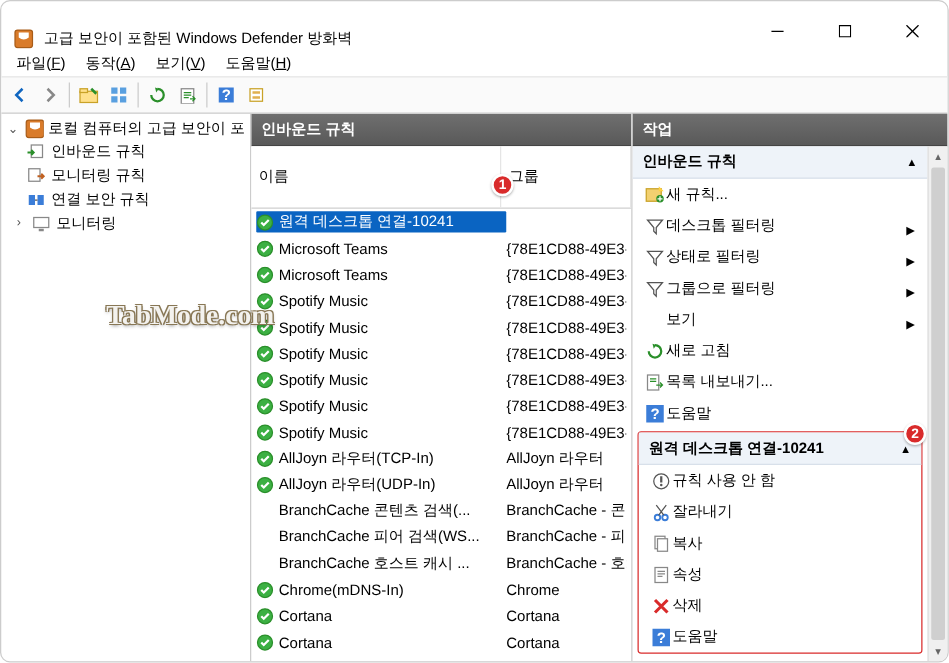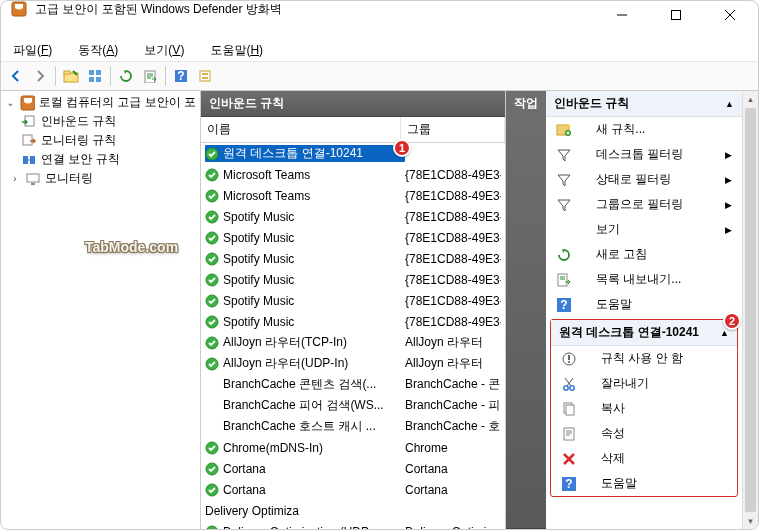--- a/index.html
+++ b/index.html
@@ -1,68 +1,68 @@
 <!DOCTYPE html>
 <html><head>
 <meta charset="utf-8">
 <style>
 * { margin: 0; padding: 0; box-sizing: border-box; font-family: "Segoe UI", "Malgun Gothic", sans-serif; font-size: 12px; }
 body { width: 759px; height: 530px; background: #fff; border: 1px solid #ccc; border-radius: 8px; overflow: hidden; position: relative; }
 
-.titlebar { height: 38px; display: flex; align-items: flex-start; padding: 0 10px; }
+.titlebar { height: 38px; display: flex; align-items: flex-end; padding: 0 10px; }
 .titlebar .icon-wrap { margin-right: 8px; }
 .titlebar-title { flex: 1; font-size: 12px; }
 .win-controls { display: flex; gap: 18px; }
 .win-btn { width: 36px; height: 28px; display: flex; align-items: center; justify-content: center; cursor: default; }
 
-.menubar { height: 22px; display: flex; align-items: center; padding: 0 6px; gap: 14px; }
+.menubar { height: 22px; display: flex; align-items: center; padding: 0 6px; gap: 4px; }
 .menu-item { padding: 2px 6px; cursor: default; }
 .menu-item u { text-decoration: underline; }
 
 .toolbar { height: 30px; border-top: 1px solid #e5e5e5; border-bottom: 1px solid #ccc; display: flex; align-items: center; padding: 0 4px; gap: 2px; background: #fafafa; }
 .tb-btn { width: 22px; height: 22px; display: flex; align-items: center; justify-content: center; border: 1px solid transparent; }
 .tb-sep { width: 1px; height: 20px; background: #ccc; margin: 0 2px; }
 
 .content { display: flex; height: calc(100% - 90px); }
 
 .left-pane { width: 200px; border-right: 1px solid #ccc; padding: 2px; overflow: hidden; }
 .tree { }
 .tree-node { display: flex; align-items: center; padding: 1px 2px; gap: 4px; white-space: nowrap; }
 .tree-indent1 { padding-left: 18px; }
 .expander { width: 12px; height: 12px; display: inline-flex; align-items: center; justify-content: center; font-size: 10px; color: #555; }
 
 .mid-pane { flex: 1; display: flex; flex-direction: column; border-right: 1px solid #ccc; overflow: hidden; position: relative; }
 .pane-header { background: linear-gradient(#6f6f6f, #595959); color: #fff; font-weight: 600; padding: 4px 8px; border-bottom: 1px solid #444; }
 .list-header { display: flex; border-bottom: 1px solid #d0d0d0; background: #fff; }
-.list-header .col { padding: 4px 6px; border-right: 1px solid #e5e5e5; }
+.list-header .col { padding: 16px 6px; border-right: 1px solid #e5e5e5; }
 .col-name { width: 200px; }
 .col-group { flex: 1; }
 .list-body { flex: 1; overflow: hidden; }
 .row { display: flex; align-items: center; padding: 0 4px; height: 21px; white-space: nowrap; }
 .row .c-name { width: 200px; display: flex; align-items: center; gap: 4px; overflow: hidden; }
 .row .c-group { flex: 1; overflow: hidden; }
 .row.selected .c-name { background: #0a64c2; color: #fff; border-radius: 1px; padding-right: 6px; }
 .check-icon { width: 14px; height: 14px; flex-shrink: 0; }
 
 .badge { width: 18px; height: 18px; border-radius: 50%; background: #d92b2b; color: #fff; font-size: 11px; font-weight: bold; display: inline-flex; align-items: center; justify-content: center; border: 2px solid #fff; box-shadow: 0 1px 2px rgba(0,0,0,.3); position: absolute; }
 
-.right-pane { width: 252px; display: flex; }
+.right-pane { width: 252px; display: flex; flex-direction: column; }
 .right-scroll { flex: 1; overflow: hidden; position: relative; }
 .section-header { background: #eef3f9; padding: 4px 8px; font-weight: 700; display: flex; justify-content: space-between; align-items: center; border-bottom: 1px solid #d8e0ea; }
 .section-header .arrow { font-size: 9px; }
 .action-list { }
-.action-item { display: flex; align-items: center; gap: 24px; padding: 4px 10px; }
+.action-item { display: flex; align-items: flex-end; gap: 1px; padding: 4px 10px; }
 .action-item .sub-arrow { margin-left: auto; font-size: 9px; }
 .action-item .a-icon { width: 16px; height: 16px; display: flex; align-items: center; justify-content: center; flex-shrink: 0; }
 .group2 { border: 1px solid #d92b2b; border-radius: 3px; margin: 2px 4px; position: relative; }
 .scrollbar { position: absolute; right: 0; top: 0; bottom: 0; width: 16px; background: #f0f0f0; border-left: 1px solid #ddd; display: flex; flex-direction: column; }
 .sb-btn { height: 16px; display: flex; align-items: center; justify-content: center; font-size: 9px; color: #666; }
 .sb-thumb { flex: 1; margin: 1px 2px; background: #cfcfcf; border-radius: 2px; }
 
-.watermark { position: absolute; left: 84px; top: 238px; font-size: 14px; font-weight: 700; color: rgba(255,255,255,.9); text-shadow: -1px -1px 0 #887755, 1px -1px 0 #887755, -1px 1px 0 #887755, 1px 1px 0 #887755, 0 2px 3px rgba(0,0,0,.4); pointer-events: none; font-family: Liberation Sans, sans-serif; }
+.watermark { position: absolute; left: 84px; top: 238px; font-size: 22px; font-weight: 700; color: rgba(255,255,255,.9); text-shadow: -1px -1px 0 #887755, 1px -1px 0 #887755, -1px 1px 0 #887755, 1px 1px 0 #887755, 0 2px 3px rgba(0,0,0,.4); pointer-events: none; font-family: Liberation Serif, serif; }
 
 svg { display: block; }
 </style>
 </head>
 <body>
 
 <div class="titlebar">
   <span class="icon-wrap">
     <svg width="16" height="16">
         <rect x="1" y="1" width="14" height="14" rx="2" fill="#d97b2a" stroke="#a85c18"></rect>

